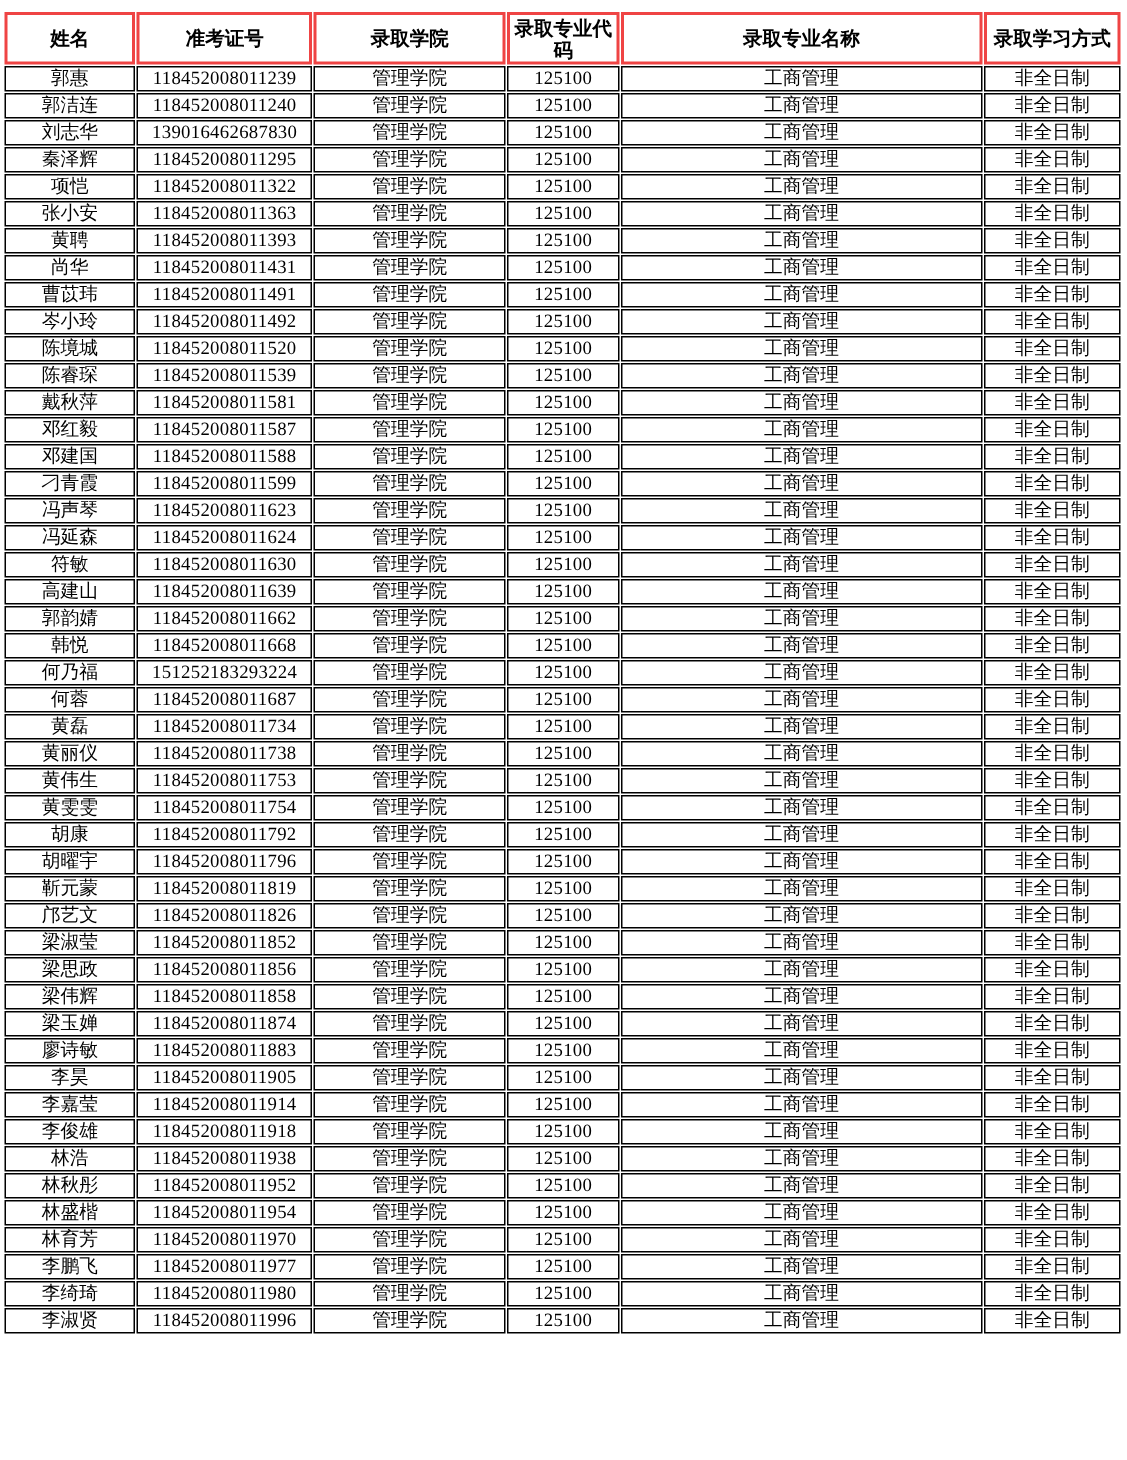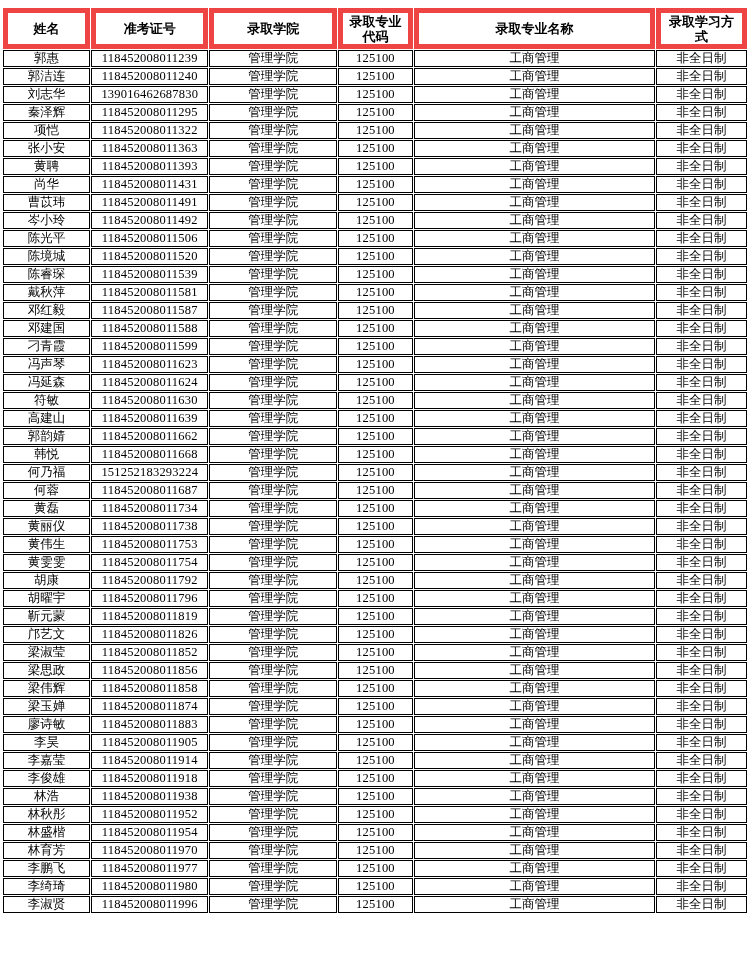--- a/index.html
+++ b/index.html
@@ -26,21 +26,21 @@
     width: 746px;
     background: #ffffff;
   }
   col.c1 { width: 86px; }
   col.c2 { width: 116px; }
   col.c3 { width: 126px; }
   col.c4 { width: 74px; }
   col.c5 { width: 238px; }
   col.c6 { width: 90px; }
   th {
-    border: 5px solid #ef4444;
+    border: 2px solid #ef4444;
     font-family: "Liberation Sans", "DejaVu Sans", sans-serif;
     font-weight: bold;
     font-size: 13px;
     line-height: 15px;
     height: 31px;
     padding: 0 2px;
     text-align: center;
     vertical-align: middle;
     background: #ffffff;
   }
@@ -159,28 +159,20 @@
         </tr>
         <tr>
           <td>岑小玲</td>
           <td class="num">118452008011492</td>
           <td>管理学院</td>
           <td class="num">125100</td>
           <td>工商管理</td>
           <td>非全日制</td>
         </tr>
         <tr>
-          <td>陈光平</td>
-          <td class="num">118452008011506</td>
-          <td>管理学院</td>
-          <td class="num">125100</td>
-          <td>工商管理</td>
-          <td>非全日制</td>
-        </tr>
-        <tr>
           <td>陈境城</td>
           <td class="num">118452008011520</td>
           <td>管理学院</td>
           <td class="num">125100</td>
           <td>工商管理</td>
           <td>非全日制</td>
         </tr>
         <tr>
           <td>陈睿琛</td>
           <td class="num">118452008011539</td>

